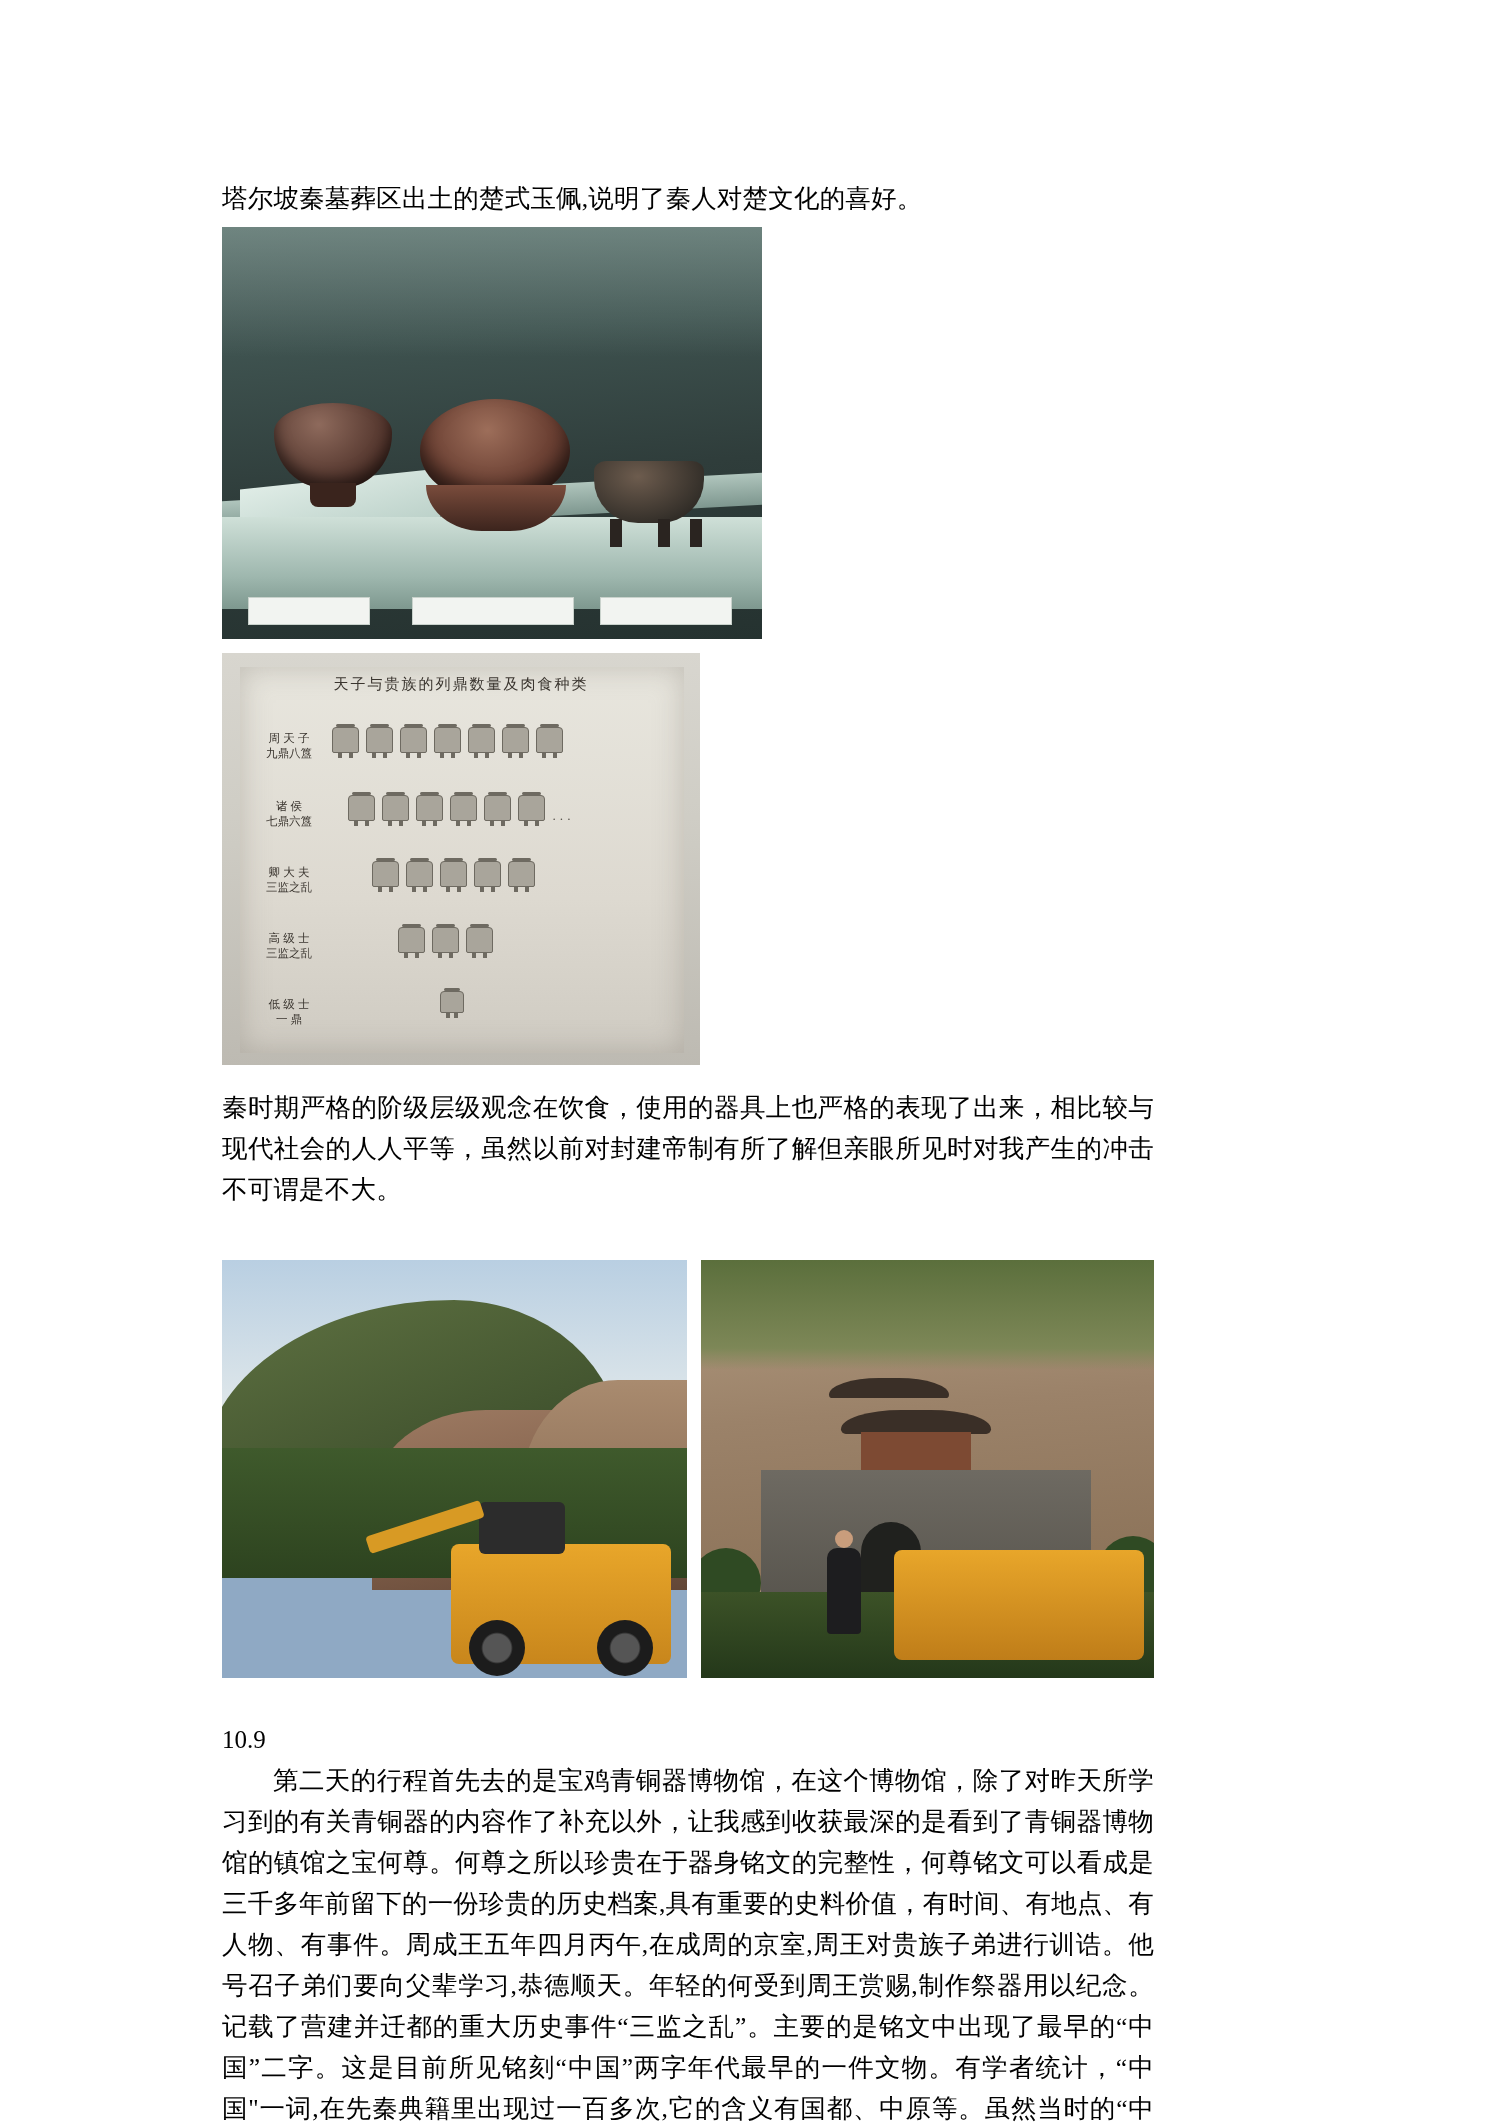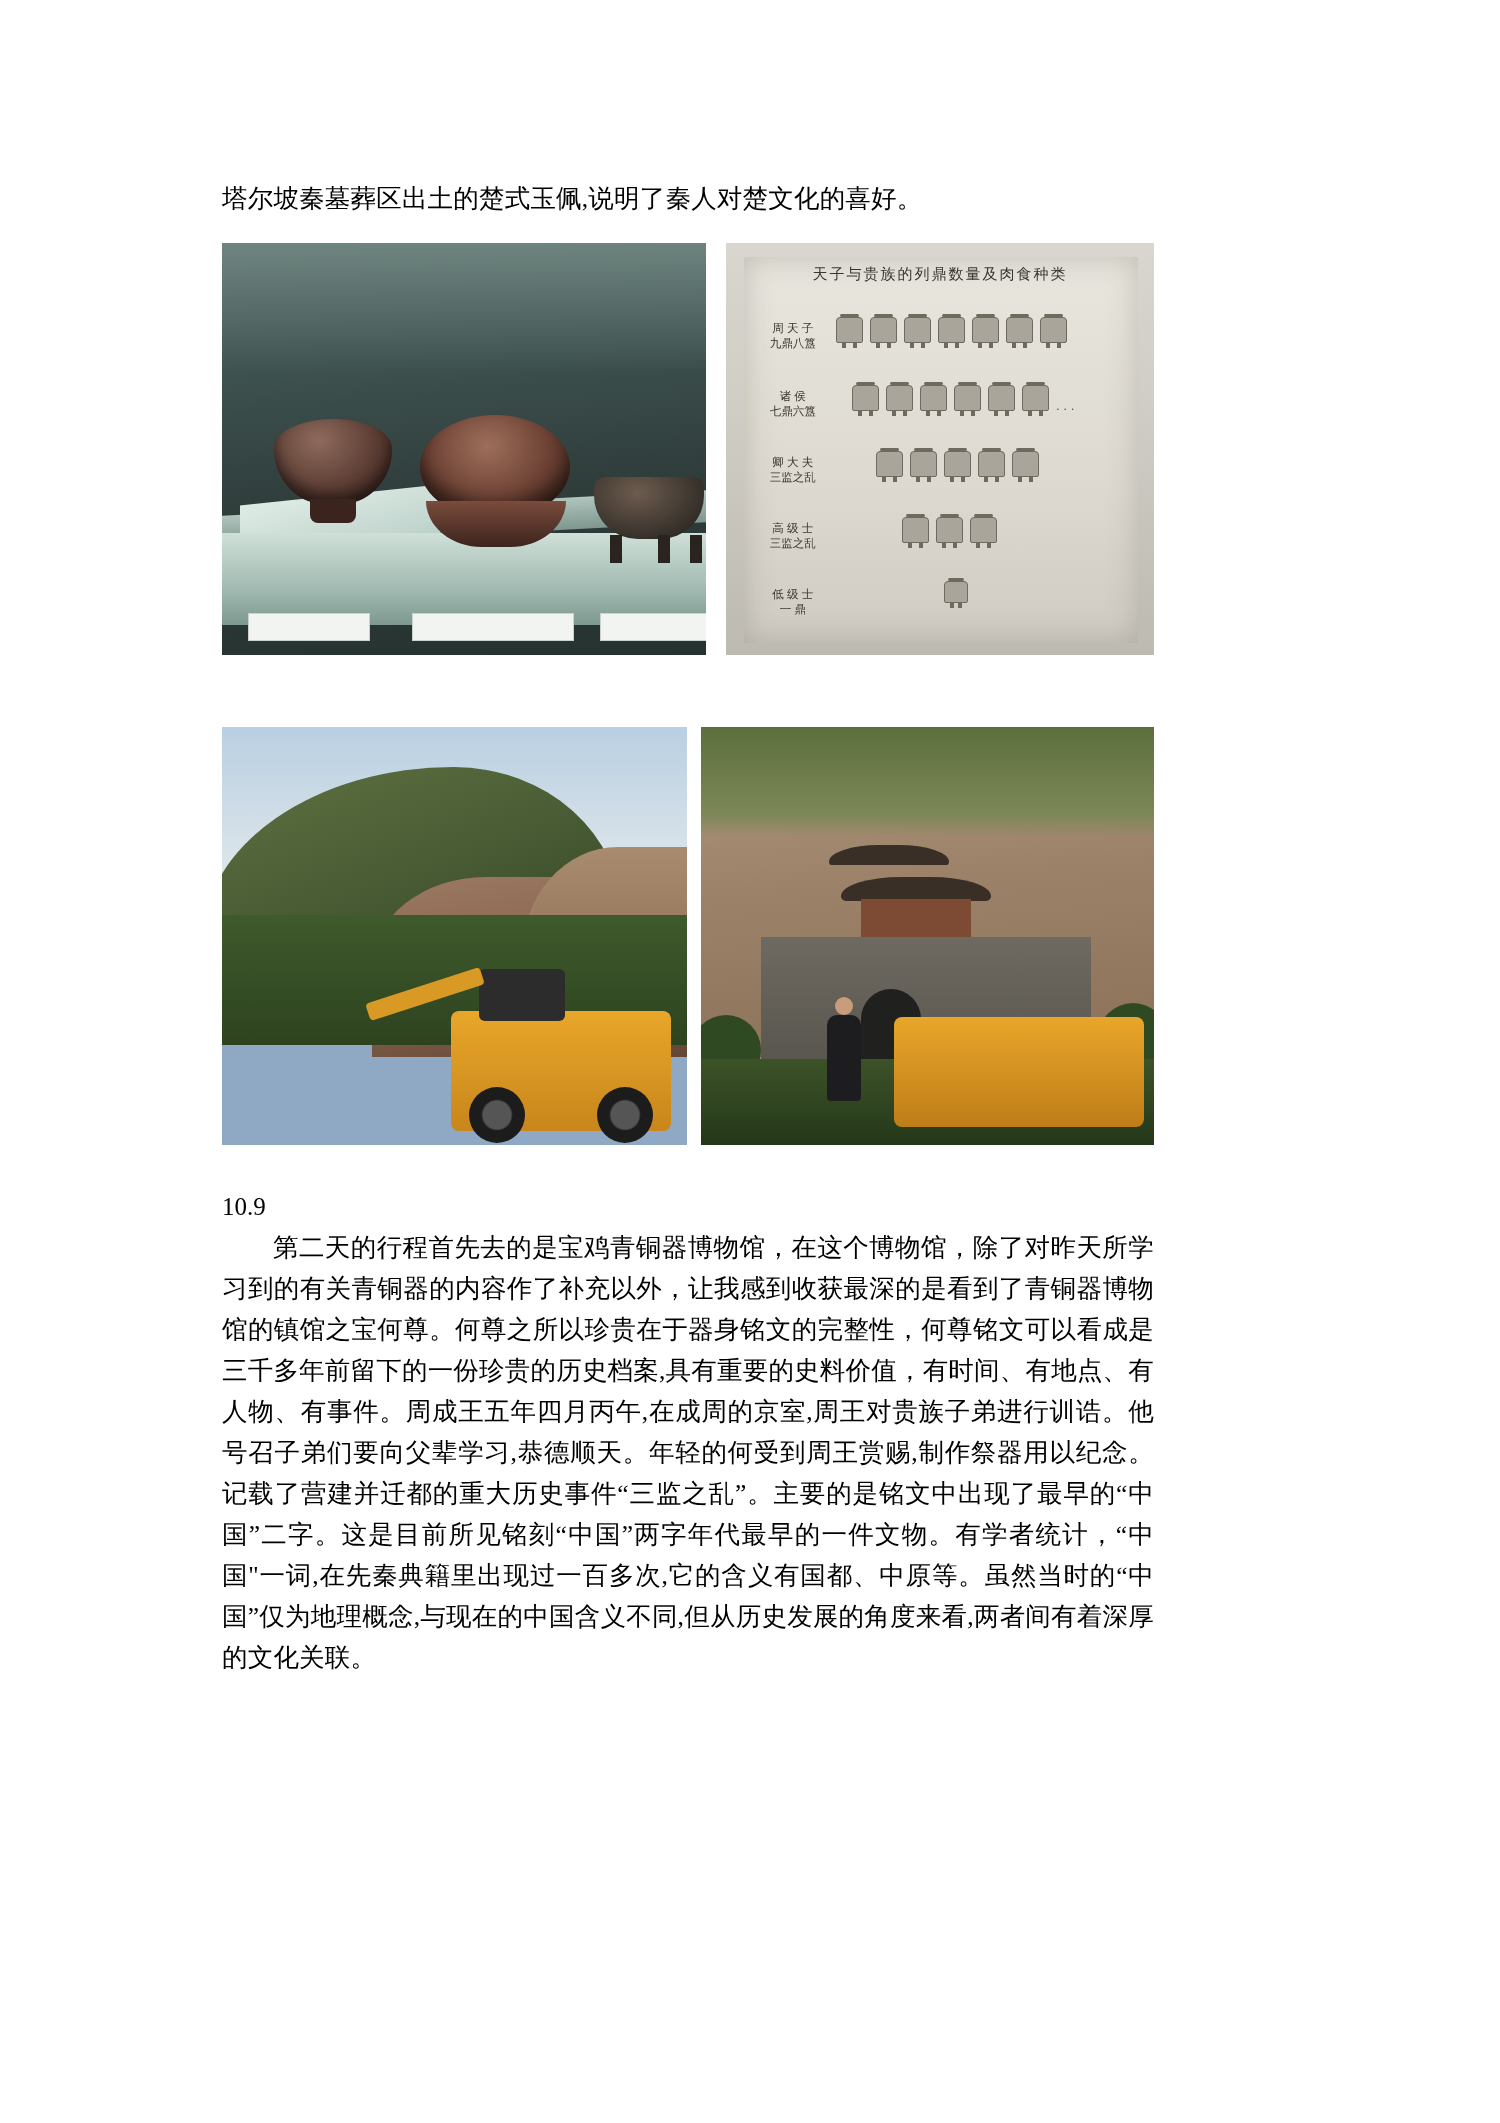--- a/index.html
+++ b/index.html
@@ -33,23 +33,24 @@
   }
   p.indent {
     text-indent: 2em;
   }
   .gap-md { height: 30px; }
   .gap-lg { height: 42px; }
 
   
   .img-row-1 {
     display: flex;
-    gap: 20px;
-    margin-top: 24px;
+    gap: 14px;
+    margin-top: 8px;
     margin-bottom: 22px;
+    flex-direction: column;
   }
   .photo {
     position: relative;
     overflow: hidden;
   }
   .p1 { width: 540px; height: 412px; }
   .p2 { width: 478px; height: 412px; }
 
   
   .museum {
@@ -463,20 +464,21 @@
         <span>一  鼎</span>
       </div>
       <div class="ding-row" style="left:218px; top:338px">
         <div class="ding ding-s">
             <div class="cap"></div>
           </div>
       </div>
     </div>
   </div>
 
+  <p class="para">秦时期严格的阶级层级观念在饮食，使用的器具上也严格的表现了出来，相比较与现代社会的人人平等，虽然以前对封建帝制有所了解但亲眼所见时对我产生的冲击不可谓是不大。</p>
 
   <div class="gap-md"></div>
 
 
   <div class="img-row-2">
 
     <div class="photo p3 grotto-l">
       <div class="sky"></div>
       <div class="hill"></div>
       <div class="cliff"></div>

